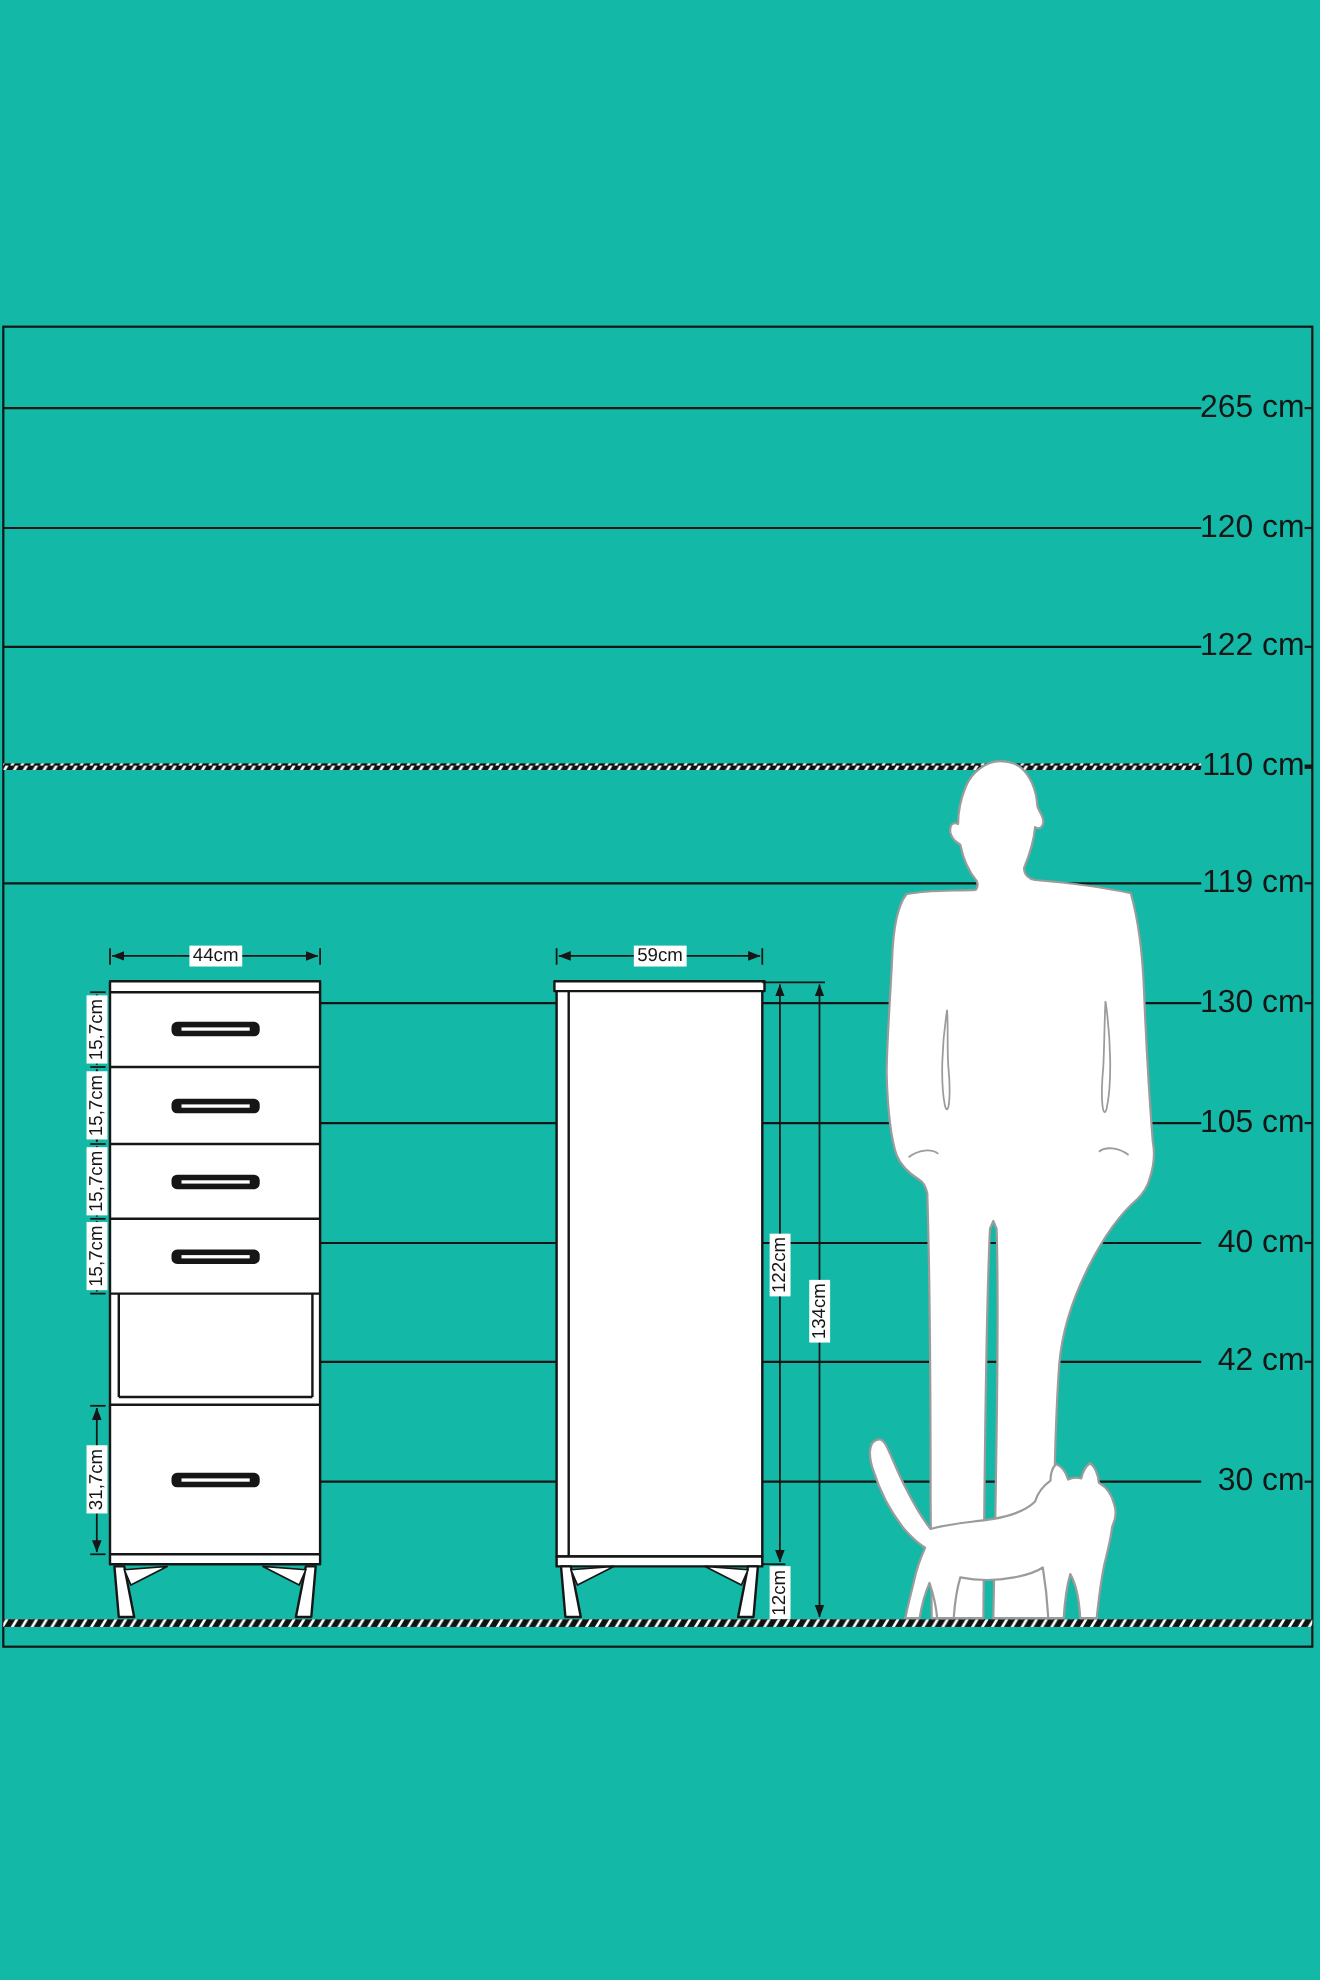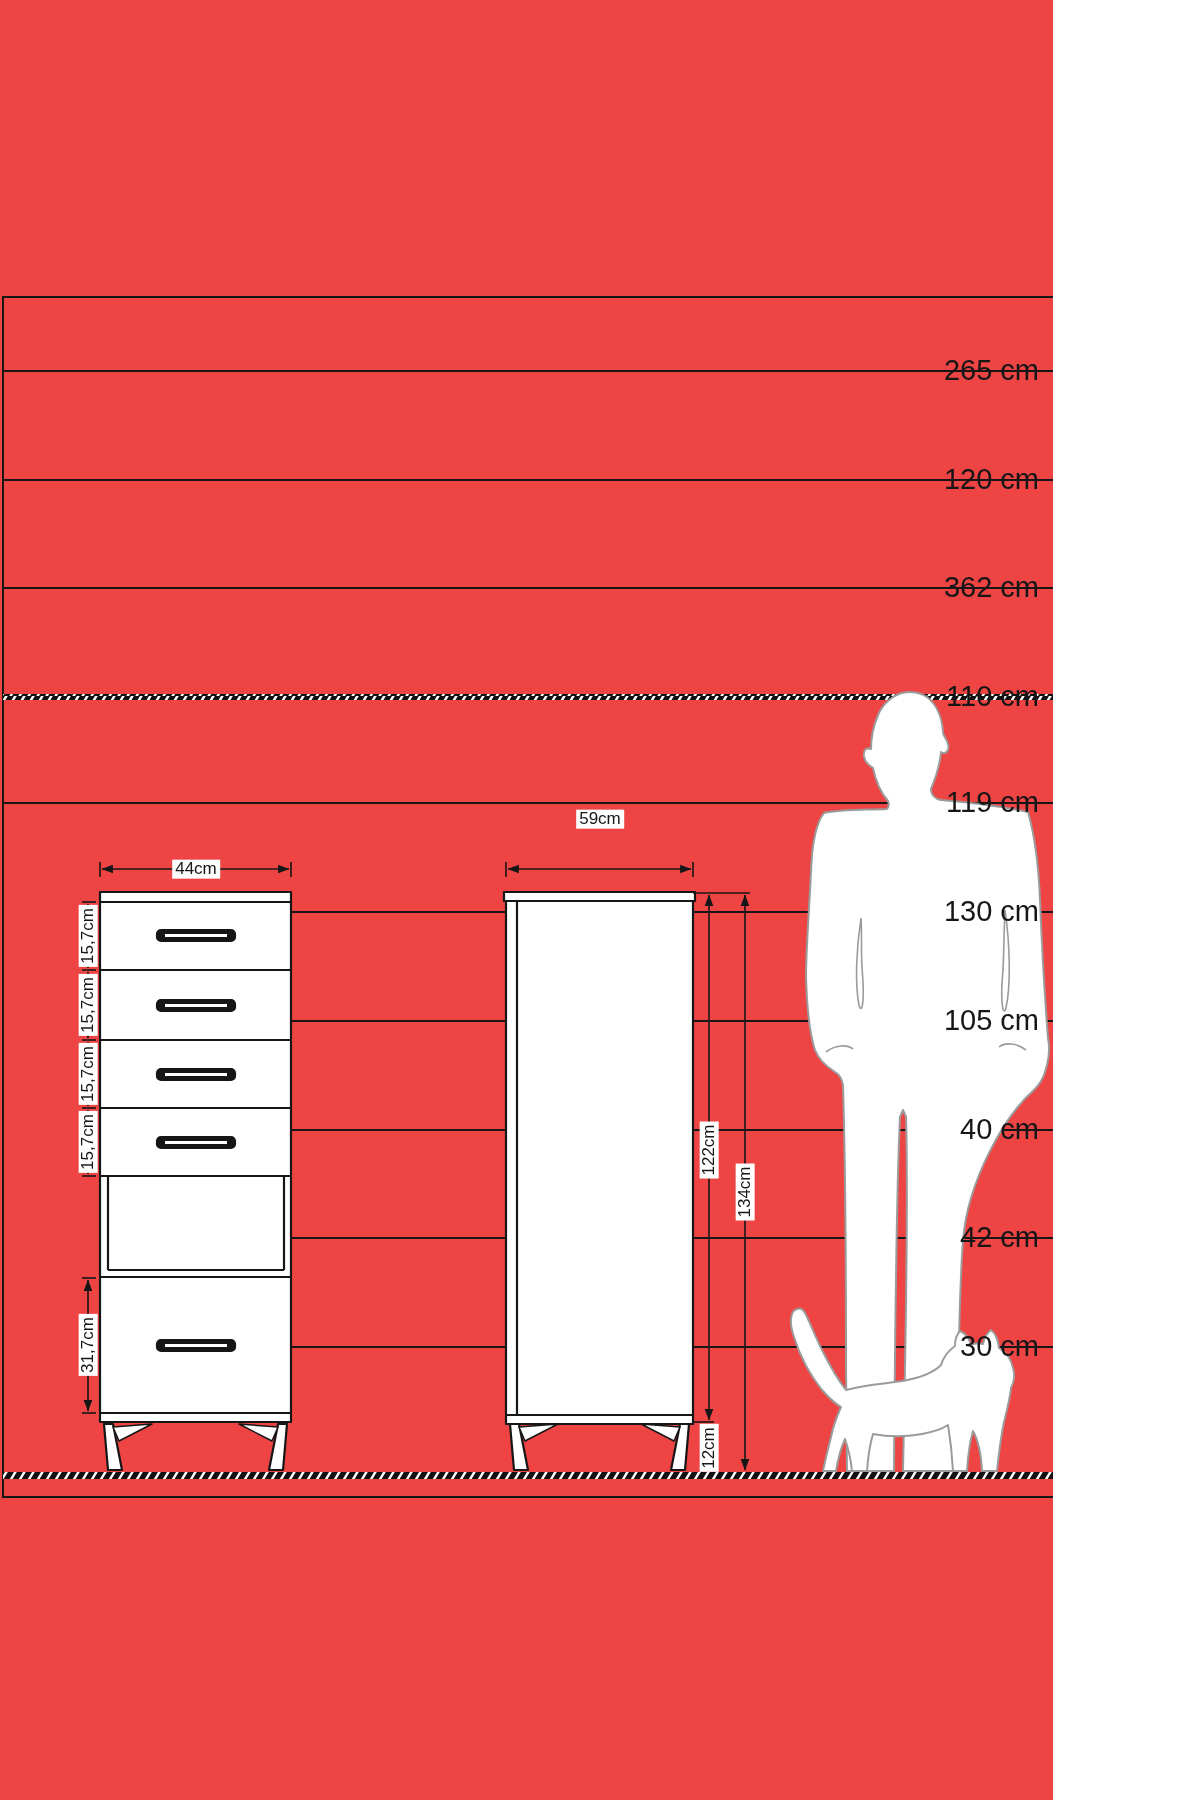--- a/index.html
+++ b/index.html
@@ -1,17 +1,17 @@
 <!DOCTYPE html>
 <html><head>
 <meta charset="utf-8">
 <style>
   html,body{margin:0;padding:0;background:#ffffff;}
   #canvas{
-    position:relative;width:1053px;height:1800px;background:#ef4444;
+    position:relative;width:1200px;height:1800px;background:#14b8a6;
     font-family:"Liberation Sans", sans-serif;overflow:hidden;
   }
   #drawing{position:absolute;left:0;top:0;}
   .ruler-label{
     position:absolute;right:14px;transform:translateY(-52%);
     font-size:29px;color:#161616;white-space:nowrap;
   }
   .dim-label{
     position:absolute;transform:translate(-50%,-50%);
     font-size:17px;color:#161616;background:#ffffff;
@@ -207,31 +207,31 @@
         C934,1372 920,1378 902,1381
         C882,1384 862,1385 846,1390
         C838,1380 829,1364 822,1350
         C815,1336 809,1320 805,1313
         C802,1308 800,1308 797,1309 Z"></path>
     </g>
   </svg>
 
   <div class="ruler-label" style="top:371px">265 cm</div>
   <div class="ruler-label" style="top:480px">120 cm</div>
-  <div class="ruler-label" style="top:588px">362 cm</div>
+  <div class="ruler-label" style="top:588px">122 cm</div>
   <div class="ruler-label" style="top:697px">110 cm</div>
   <div class="ruler-label" style="top:803px">119 cm</div>
   <div class="ruler-label" style="top:912px">130 cm</div>
   <div class="ruler-label" style="top:1021px">105 cm</div>
   <div class="ruler-label" style="top:1130px">40 cm</div>
   <div class="ruler-label" style="top:1238px">42 cm</div>
   <div class="ruler-label" style="top:1347px">30 cm</div>
 
   <div class="dim-label" style="left:196px;top:869px">44cm</div>
-  <div class="dim-label" style="left:600px;top:819px">59cm</div>
+  <div class="dim-label" style="left:600px;top:869px">59cm</div>
 
   <div class="dim-label rot" style="left:88px;top:936px">15,7cm</div>
   <div class="dim-label rot" style="left:88px;top:1005px">15,7cm</div>
   <div class="dim-label rot" style="left:88px;top:1074px">15,7cm</div>
   <div class="dim-label rot" style="left:88px;top:1142px">15,7cm</div>
   <div class="dim-label rot" style="left:88px;top:1345px">31,7cm</div>
 
   <div class="dim-label rot" style="left:709px;top:1150px">122cm</div>
   <div class="dim-label rot" style="left:709px;top:1448px">12cm</div>
   <div class="dim-label rot" style="left:745px;top:1192px">134cm</div>

